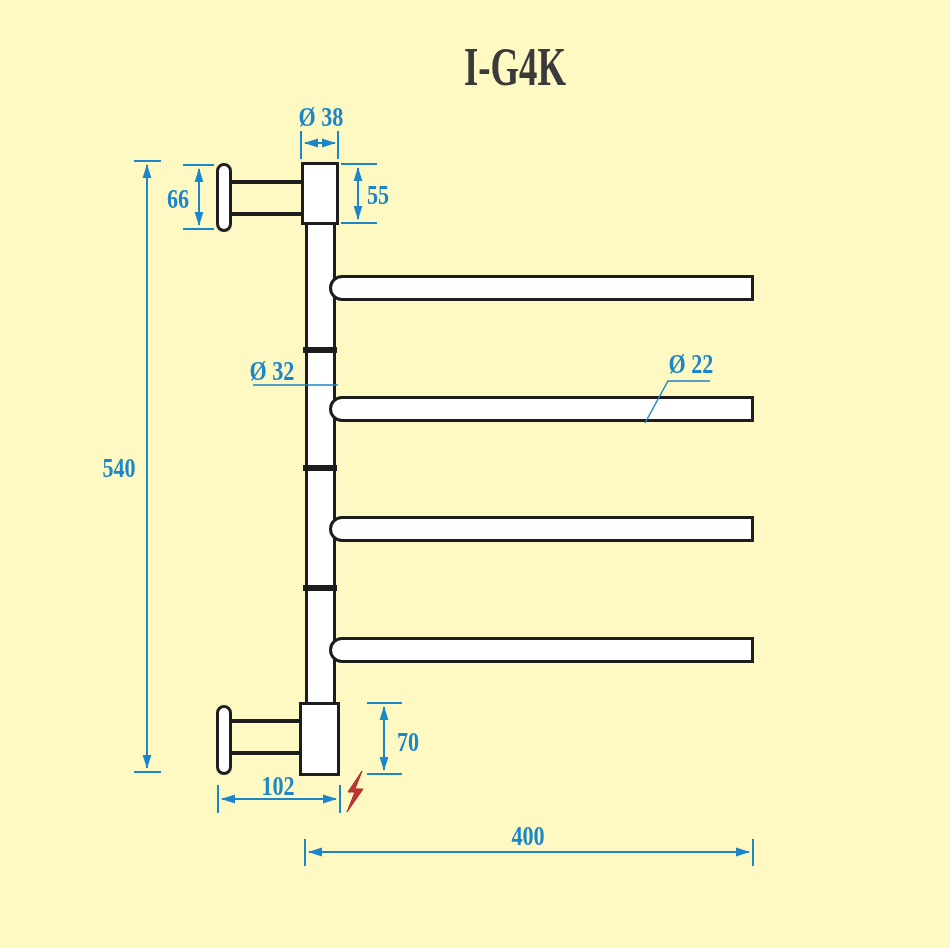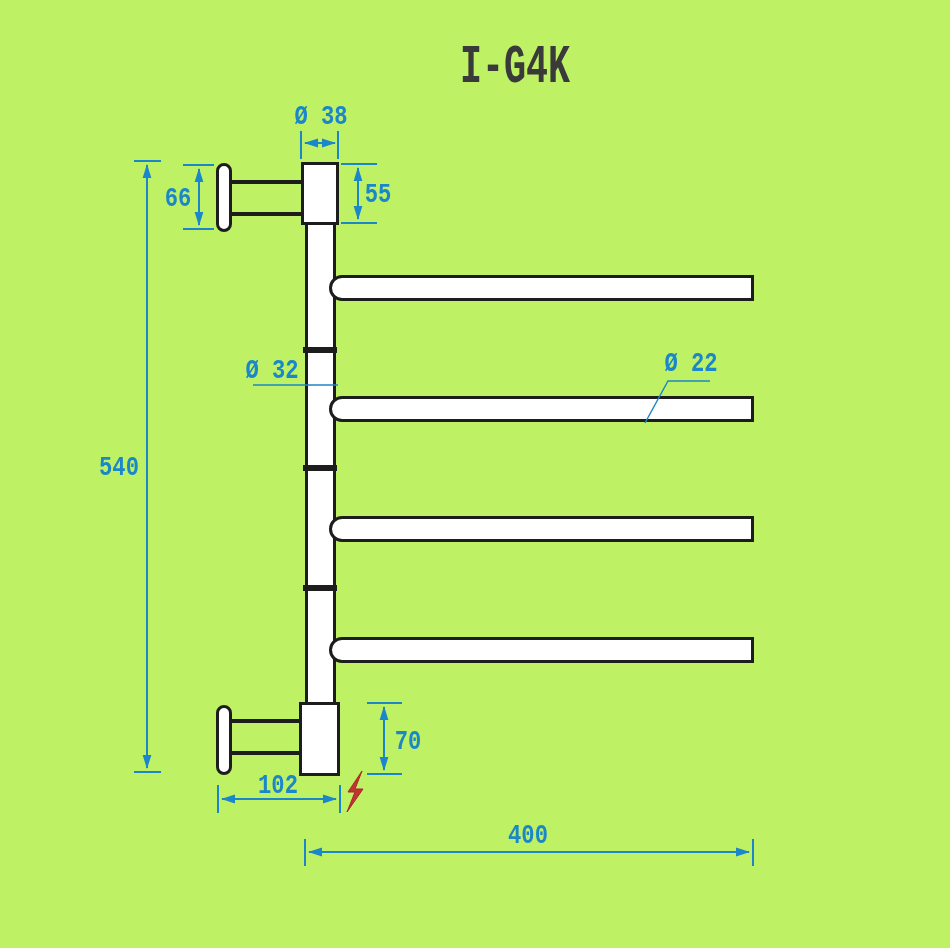--- a/index.html
+++ b/index.html
@@ -1,18 +1,18 @@
 <!DOCTYPE html>
 <html><head>
 <meta charset="utf-8">
 <style>
   html,body{margin:0;padding:0;background:#ffffff;}
   #canvas{
-    position:relative;width:950px;height:948px;background:#bef264;overflow:hidden;
-    font-family:Liberation Mono, monospace;
+    position:relative;width:950px;height:948px;background:#fef9c3;overflow:hidden;
+    font-family:Liberation Serif, serif;
   }
   .part{position:absolute;background:#ffffff;border:3px solid #1d1d1d;box-sizing:border-box;}
   .armline{position:absolute;background:#1d1d1d;}
   .joint{position:absolute;background:#1d1d1d;}
   #drawing-title{
     position:absolute;left:515px;top:67px;transform:translate(-50%,-50%) scaleX(0.68);
     font-size:54px;font-weight:700;color:#3a3a3a;white-space:nowrap;letter-spacing:0px;
   }
   .dimlabel{
     position:absolute;color:#1b86c9;font-weight:700;font-size:27px;white-space:nowrap;

